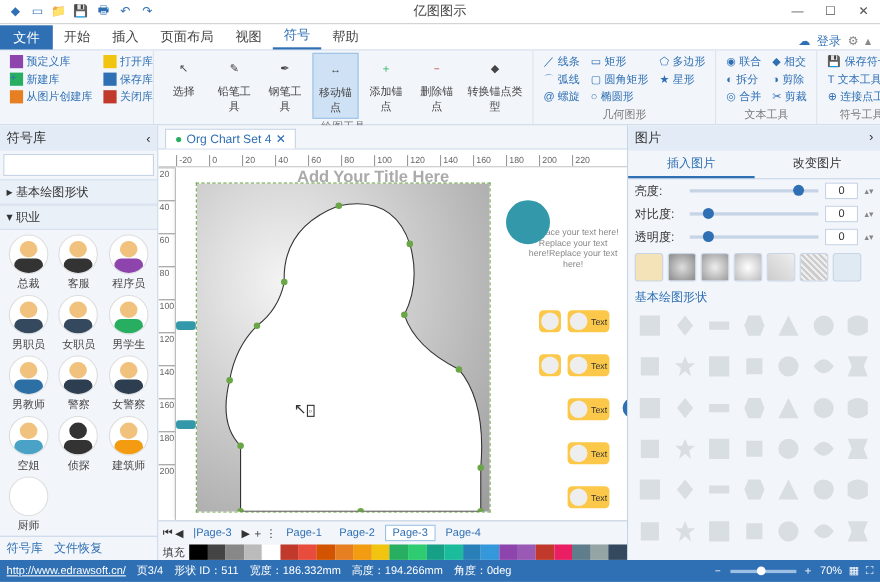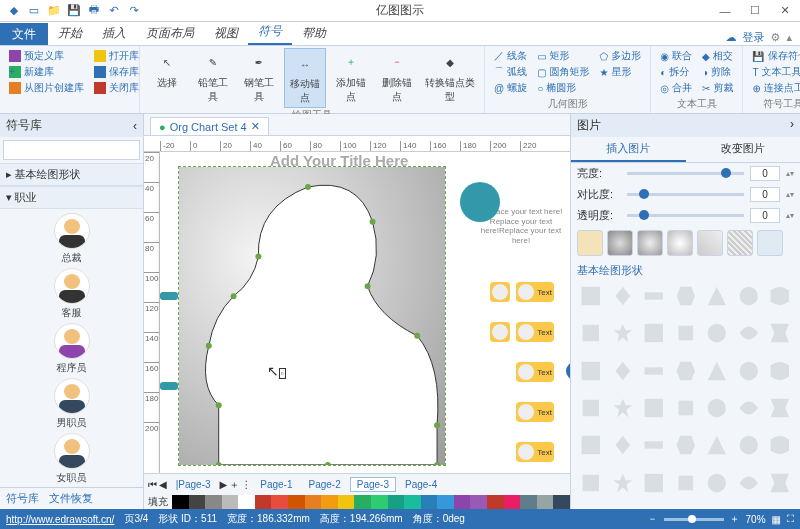--- a/index.html
+++ b/index.html
@@ -5,40 +5,40 @@
 * { margin:0; padding:0; box-sizing:border-box; font-family:"Microsoft YaHei",Arial,sans-serif; }
 body { width:800px; height:529px; background:#fff; overflow:hidden; font-size:11px; color:#333; }
 .titlebar { height:22px; background:#fff; display:flex; align-items:center; border-bottom:1px solid #d0d0d0; position:relative; }
 .qat { display:flex; gap:4px; padding:0 6px; align-items:center; }
 .qat span { width:16px; height:16px; display:inline-flex; align-items:center; justify-content:center; font-size:11px; }
 .apptitle { position:absolute; left:50%; transform:translateX(-50%); font-size:12px; color:#444; }
 .winbtns { position:absolute; right:0; display:flex; }
 .winbtns div { width:30px; height:22px; display:flex; align-items:center; justify-content:center; font-size:11px; color:#555; }
 .menubar { height:24px; display:flex; align-items:flex-end; border-bottom:1px solid #c7d4e6; background:#fff; }
 .menubar .file { background:#2f6fb3; color:#fff; padding:3px 12px; height:22px; display:flex; align-items:center; font-size:12px; }
-.menubar .tab { padding:3px 10px; font-size:12px; color:#444; cursor:pointer;font-style:italic; }
+.menubar .tab { padding:3px 10px; font-size:12px; color:#444; cursor:pointer; }
 .menubar .tab.active { border-bottom:2px solid #2f6fb3; color:#2f6fb3; }
 .menubar .right { margin-left:auto; display:flex; gap:6px; padding-right:8px; align-items:center; }
 .ribbon { height:68px; background:#f2f6fb; border-bottom:1px solid #c7d4e6; display:flex; font-size:11px; }
 .rgroup { border-right:1px solid #dbe3ee; padding:2px 6px 0 6px; display:flex; flex-direction:column; }
 .rgroup .body { flex:1; display:flex; gap:4px; align-items:flex-start; }
 .rgroup .gl { text-align:center; font-size:10px; color:#777; padding-bottom:2px; }
 .sbtn { display:flex; align-items:center; gap:3px; padding:1px 3px; color:#2f6fb3; font-size:10px; white-space:nowrap; }
 .sbtn .ic { width:12px; height:12px; display:inline-block; }
 .vbtn { display:flex; flex-direction:column; align-items:center; width:42px; padding:2px; font-size:10px; color:#444; gap:2px; text-align:center; }
 .vbtn .ic { width:24px; height:24px; display:flex; align-items:center; justify-content:center; }
 .vbtn.sel { background:#cfe1f5; border:1px solid #9cc0e4; }
 .row3 { display:flex; flex-direction:column; gap:0; }
 .main { display:flex; height:395px; }
 .leftpanel { width:144px; background:#f2f6fb; border-right:1px solid #c7d4e6; display:flex; flex-direction:column; overflow:hidden; }
 .leftpanel .ph { background:#e3ecf6; padding:3px 6px; font-size:12px; color:#333; display:flex; align-items:center; gap:4px; }
 .leftpanel .search { padding:3px; }
 .leftpanel .search input { width:100%; height:20px; border:1px solid #c7d4e6; padding:0 4px; font-size:11px; }
 .leftpanel .cat { padding:3px 6px; font-size:11px; background:#eaf0f8; border-top:1px solid #d5e0ed; border-bottom:1px solid #d5e0ed; display:flex; align-items:center; gap:3px; }
-.avgrid { flex:1; overflow:auto; padding:4px; display:grid; grid-template-columns:repeat(1,1fr); gap:3px 2px; }
+.avgrid { flex:1; overflow:auto; padding:4px; display:grid; grid-template-columns:repeat(3,1fr); gap:3px 2px; }
 .avcell { display:flex; flex-direction:column; align-items:center; gap:2px; font-size:10px; color:#444; }
 .avatar { width:36px; height:36px; border-radius:50%; display:flex; flex-direction:column; align-items:center; justify-content:flex-start; overflow:hidden; }
 .avhead { width:16px; height:16px; border-radius:50%; margin-top:5px; }
 .avbody { width:26px; height:14px; border-radius:6px 6px 0 0; margin-top:1px; }
 .leftfoot { border-top:1px solid #c7d4e6; padding:3px 6px; display:flex; gap:10px; font-size:11px; color:#2f6fb3; }
 .canvasarea { flex:1; display:flex; flex-direction:column; background:#e9edf2; overflow:hidden; }
 .doctab { height:22px; background:#f2f6fb; border-bottom:1px solid #c7d4e6; display:flex; align-items:flex-end; padding-left:6px; }
 .doctab .t { background:#fff; border:1px solid #c7d4e6; border-bottom:none; padding:2px 8px; font-size:11px; color:#2f6fb3; display:flex; gap:4px; align-items:center; }
 .ruler-h { height:16px; background:#fff; border-bottom:1px solid #ccc; font-size:8px; color:#666; display:flex; align-items:flex-end; padding-left:16px; overflow:hidden; }
 .ruler-h span { display:inline-block; width:30px; border-left:1px solid #999; padding-left:2px; height:10px; }

